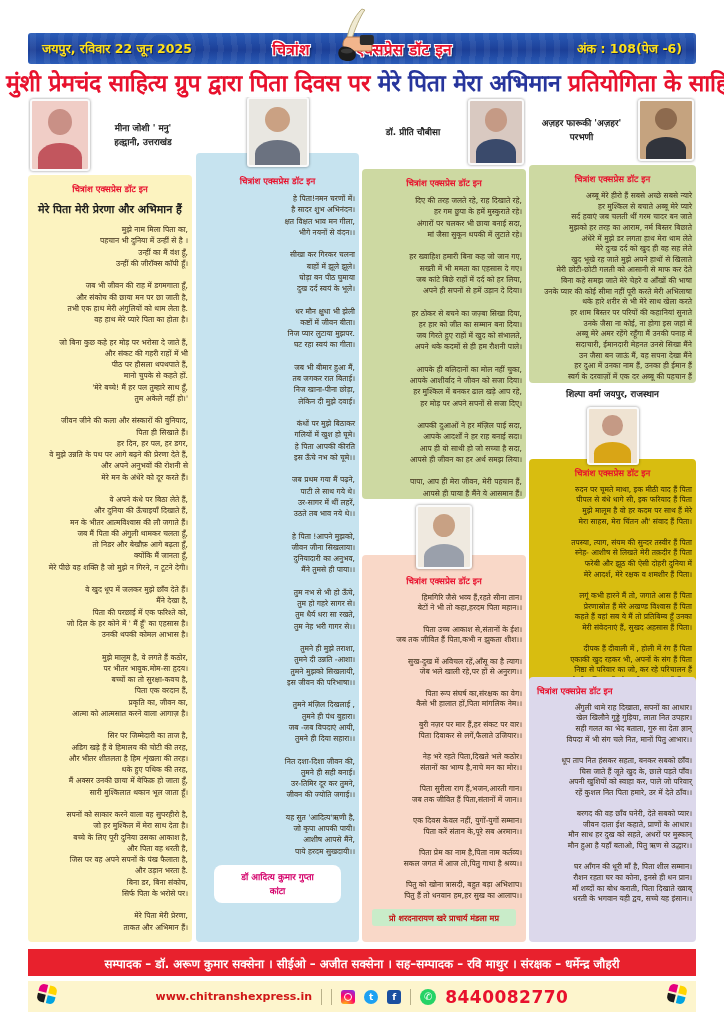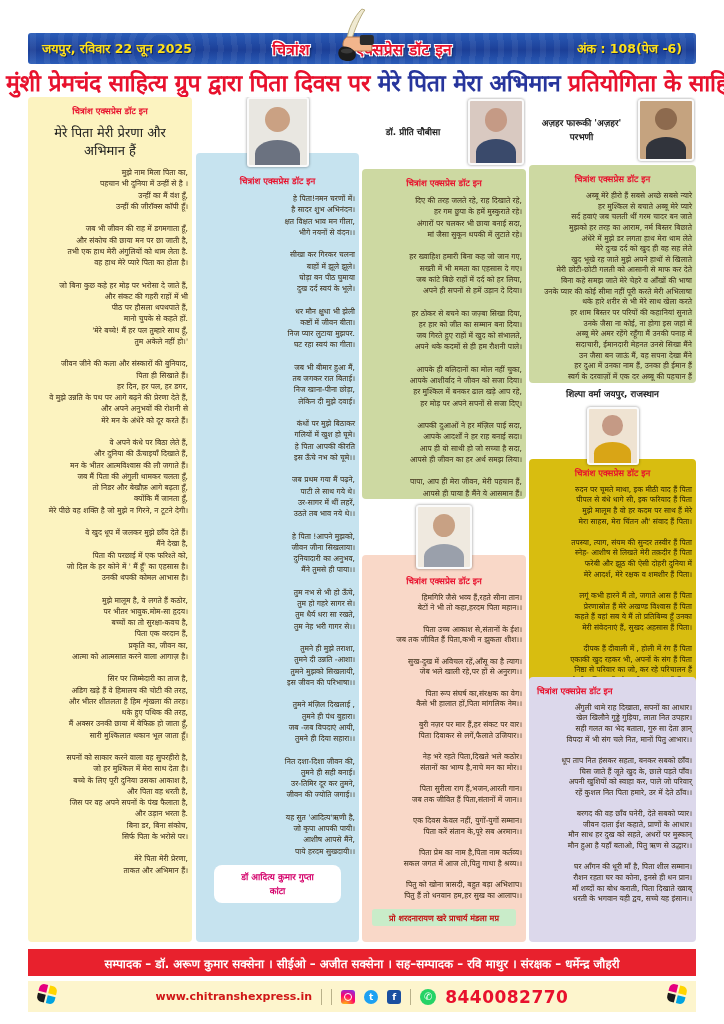--- a/index.html
+++ b/index.html
@@ -32,21 +32,21 @@
 
   .box { border-radius:4px; padding:6px 4px 0; flex:0 0 auto; }
   .bg-yellow  { background:#fcf3c0; }
   .bg-blue    { background:#c6e3ef; }
   .bg-green   { background:#cdd9a2; }
   .bg-pink    { background:#f9d8c8; }
   .bg-mustard { background:#d8bd10; }
   .bg-lav     { background:#dcd8eb; }
 
   .site-label { color:#e8112d; font-weight:bold; font-size:8.6px; text-align:center; margin:2px 0 6px; }
-  .poem-title { color:#1c1c1c; font-weight:normal; font-size:13px; text-align:center; margin-bottom:8px; }
+  .poem-title { color:#1c1c1c; font-weight:bold; font-size:11px; text-align:center; margin-bottom:8px; }
   .poem { font-size:7.5px; line-height:1.5; color:#3a2b15; text-align:right; white-space:pre-line; }
   .poem.dark { color:#2e2504; }
   .poem.tight { line-height:1.42; }
 
   .au-head { display:flex; align-items:center; gap:6px; padding:2px 2px 4px; flex:0 0 auto; }
   .au-meta { flex:1; text-align:center; font-size:8.8px; font-weight:bold; color:#222; line-height:1.6; }
   .au-meta .place { font-weight:bold; }
 
   .photo { position:relative; border:2px solid #fbfbfb; box-shadow:0 0 3px rgba(0,0,0,.45); border-radius:3px; overflow:hidden; flex:0 0 auto; }
   .photo .head  { position:absolute; width:42%; height:38%; border-radius:50%; top:12%; left:29%; }
@@ -111,20 +111,30 @@
       <ellipse cx="15" cy="44" rx="6" ry="2.4" fill="#3a3a3a"></ellipse>
     </svg>
     <span class="issue-txt">अंक : 108(पेज -6)</span>
   </div>
 
   <div class="headline">
     <span class="hl-red">मुंशी प्रेमचंद साहित्य ग्रुप द्वारा पिता दिवस पर </span><span class="hl-blue">मेरे पिता मेरा अभिमान </span><span class="hl-red">प्रतियोगिता के साहित्यकार</span>
   </div>
 
   <section class="col" id="c1">
+    <div class="au-head">
+      <div class="photo ph1" style="width:60px;height:72px;">
+          <div class="head"></div>
+          <div class="torso"></div>
+        </div>
+      <div class="au-meta">
+        <div>मीना जोशी ' मनु'</div>
+        <div class="place">हल्द्वानी, उत्तराखंड</div>
+      </div>
+    </div>
     <div class="box bg-yellow" style="flex:1;">
       <div class="site-label">चित्रांश एक्सप्रेस डॉट इन</div>
       <div class="poem-title">मेरे पिता मेरी प्रेरणा और अभिमान हैं</div>
       <div class="poem">मुझे नाम मिला पिता का,
 पहचान भी दुनिया में उन्हीं से है ।
 उन्हीं का मैं वंश हूँ,
 उन्हीं की जीरॉक्स कॉपी हूँ।
 
 जब भी जीवन की राह में डगमगाता हूँ,
 और संकोच की छाया मन पर छा जाती है,

